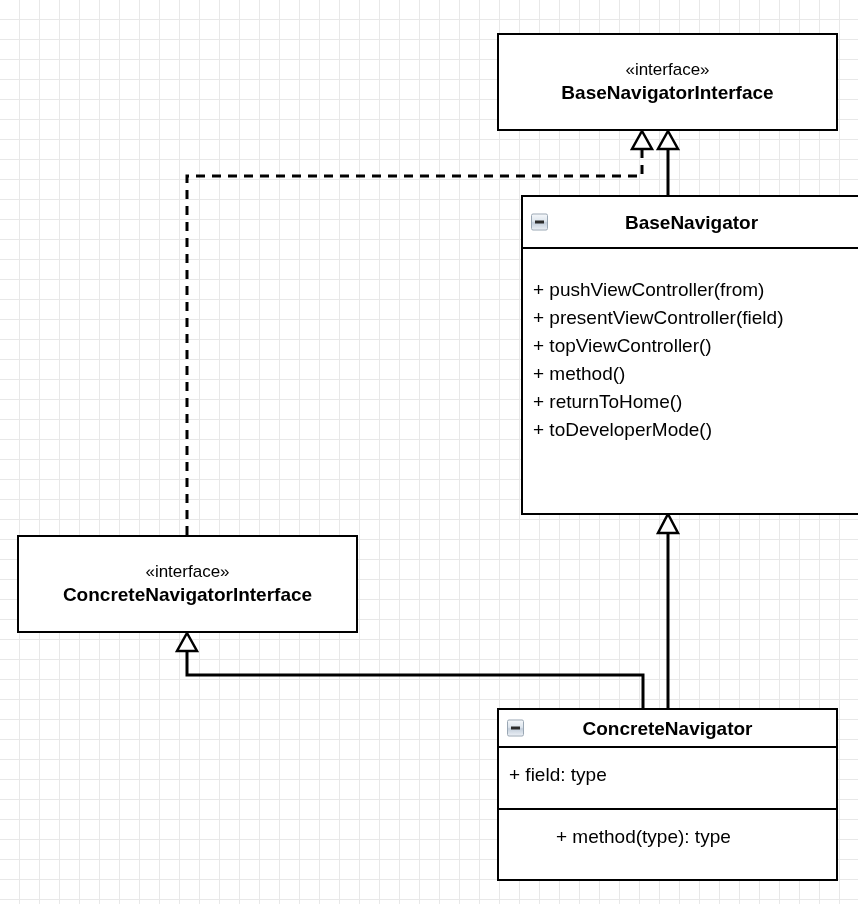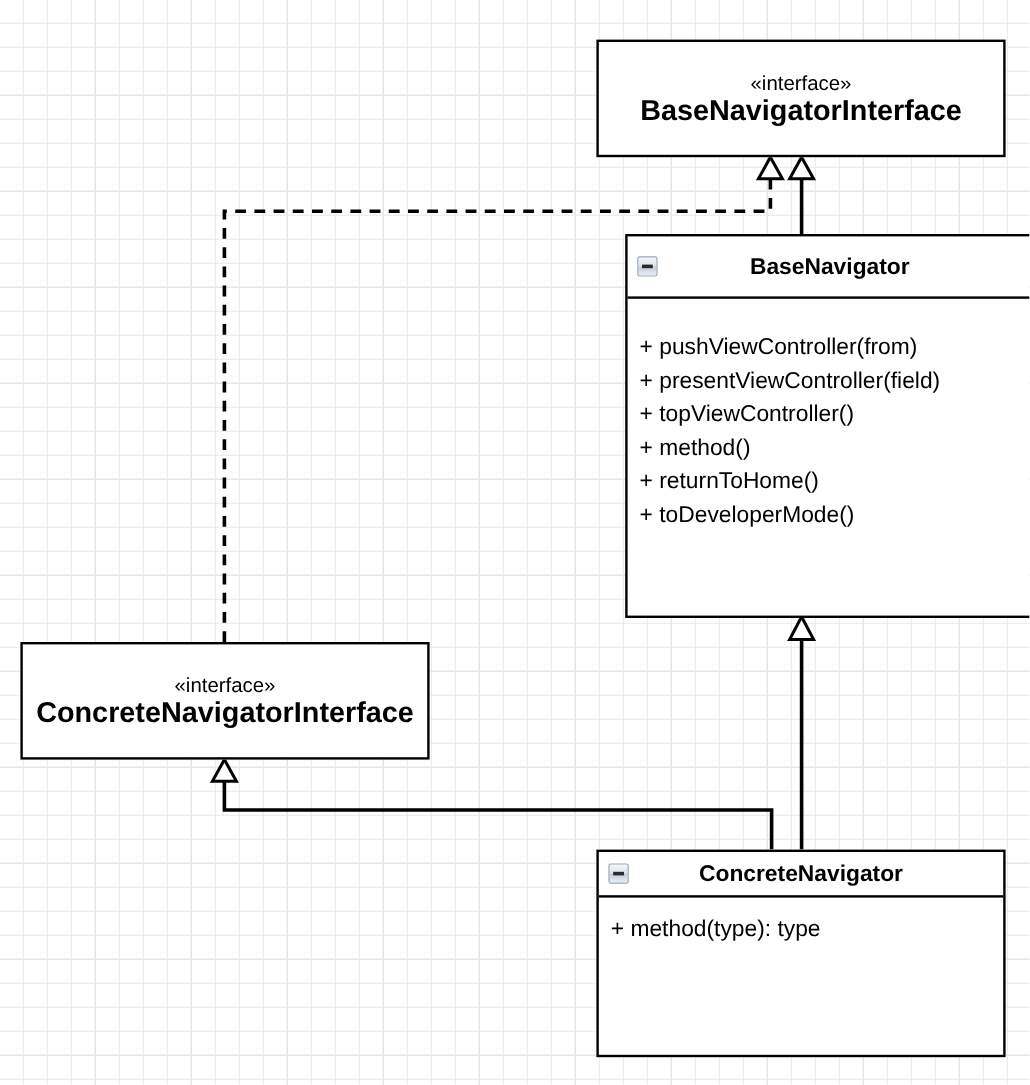--- a/index.html
+++ b/index.html
@@ -49,21 +49,21 @@
   .iface-stereotype {
     display: block;
     font-weight: normal;
     font-size: 17px;
     line-height: 22px;
     color: #000000;
   }
   .iface-name {
     display: block;
     font-weight: bold;
-    font-size: 24px;
+    font-size: 19px;
     line-height: 24px;
     color: #000000;
   }
   .class-title {
     font-size: 19px;
     font-weight: bold;
     line-height: 1;
     color: #000000;
   }
   .collapse-icon {
@@ -171,19 +171,22 @@
 
   <div class="uml-box" style="left:497px; top:708px; width:341px; height:173px;">
 
     <div class="uml-header" style="height:36px; display:flex; align-items:center; justify-content:center;">
       <span class="collapse-icon">
         <span class="bar"></span>
       </span>
       <span class="class-title">ConcreteNavigator</span>
     </div>
 
+    <div class="compartment pad-top-attr" style="height:62px;">
+      <div class="member">+ field: type</div>
+    </div>
 
-    <div class="compartment pad-top-attr" style="height:44px;">
+    <div class="compartment pad-top-attr" style="height:44px;padding-left:47px;">
       <div class="member">+ method(type): type</div>
     </div>
   </div>
 
 </div>
 
 </body></html>

